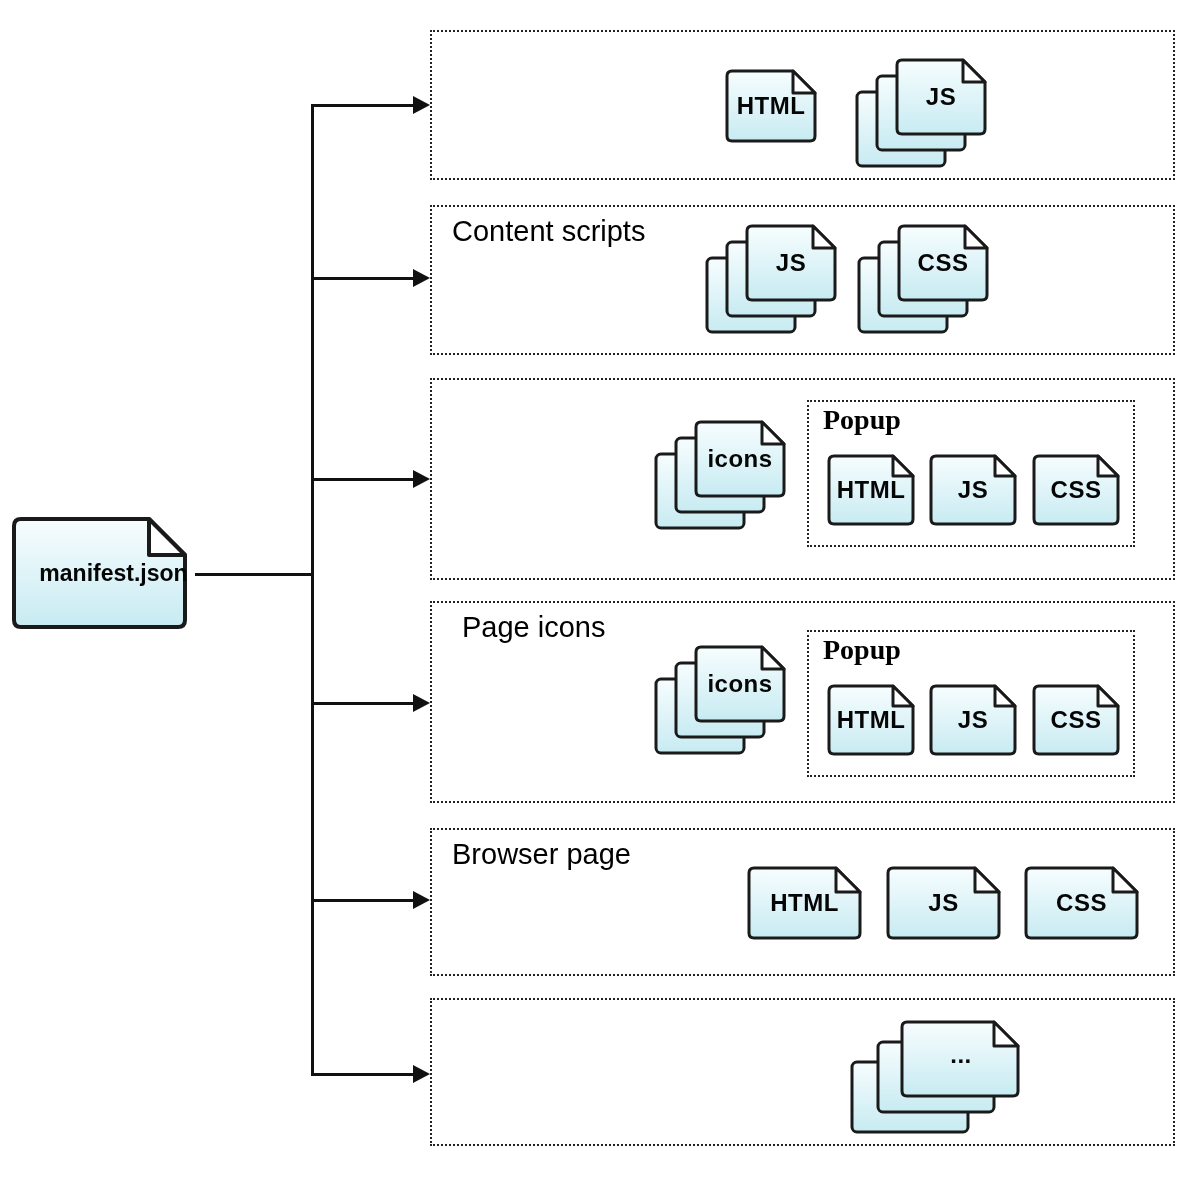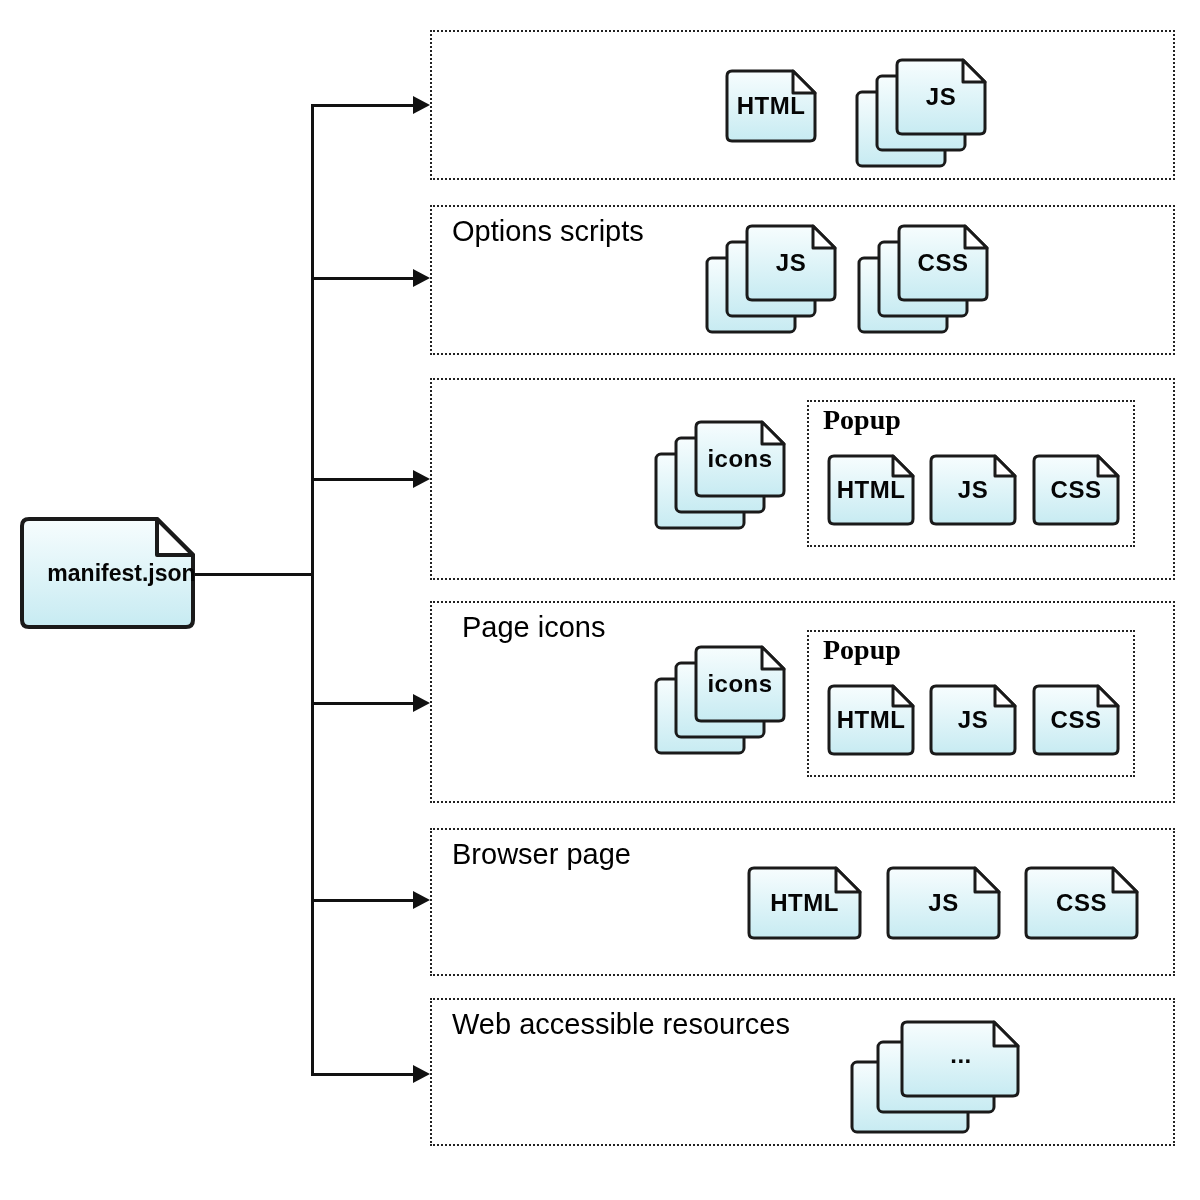--- a/index.html
+++ b/index.html
@@ -69,21 +69,21 @@
 
 <svg width="0" height="0" style="position:absolute" aria-hidden="true">
   <defs>
     <linearGradient id="dg" x1="0" y1="0" x2="0" y2="1">
       <stop offset="0" style="stop-color:var(--doc_fill_top)"></stop>
       <stop offset="1" style="stop-color:var(--doc_fill_bottom)"></stop>
     </linearGradient>
   </defs>
 </svg>
 
-<div class="doc" style="left:20px;top:517px;width:203px;height:112px;">
+<div class="doc" style="left:12px;top:517px;width:203px;height:112px;">
   <svg width="175" height="112" viewBox="0 0 175 112">
     <path class="page manifest-page" d="M9,2 H137 L173,38 V103 Q173,110 166,110 H9 Q2,110 2,103 V9 Q2,2 9,2 Z"></path>
     <path class="fold manifest-page" d="M137,2 V38 H173 Z"></path>
   </svg>
   <span class="manifest-label">manifest.json</span>
 </div>
 
 <div class="hline" style="left:195px;top:573px;width:118px;"></div>
 <div class="vline" style="left:311px;top:104px;height:972px;"></div>
 
@@ -120,21 +120,21 @@
       <rect class="back" x="2" y="34" width="88" height="74" rx="5"></rect>
       <rect class="back" x="22" y="18" width="88" height="74" rx="5"></rect>
       <path class="page" d="M47,2 H108 L130,24 V71 Q130,76 125,76 H47 Q42,76 42,71 V7 Q42,2 47,2 Z"></path>
       <path class="fold" d="M108,2 V24 H130 Z"></path>
     </svg>
     <span class="doc-label" style="left:42px;top:2px;width:88px;height:74px;">JS</span>
   </div>
 </div>
 
 <div class="section-box" style="top:205px;height:150px;">
-  <div class="section-title">Options scripts</div>
+  <div class="section-title">Content scripts</div>
 
   <div class="stack" style="left:273px;top:17px;width:132px;height:110px;">
     <svg width="132" height="110" viewBox="0 0 132 110">
       <rect class="back" x="2" y="34" width="88" height="74" rx="5"></rect>
       <rect class="back" x="22" y="18" width="88" height="74" rx="5"></rect>
       <path class="page" d="M47,2 H108 L130,24 V71 Q130,76 125,76 H47 Q42,76 42,71 V7 Q42,2 47,2 Z"></path>
       <path class="fold" d="M108,2 V24 H130 Z"></path>
     </svg>
     <span class="doc-label" style="left:42px;top:2px;width:88px;height:74px;">JS</span>
   </div>
@@ -249,21 +249,20 @@
   <div class="doc" style="left:592px;top:36px;width:115px;height:74px;">
     <svg width="115" height="74" viewBox="0 0 115 74">
       <path class="page" d="M7,2 H89 L113,26 V67 Q113,72 108,72 H7 Q2,72 2,67 V7 Q2,2 7,2 Z"></path>
       <path class="fold" d="M89,2 V26 H113 Z"></path>
     </svg>
     <span class="doc-label" style="left:0;top:0;width:115px;height:74px;">CSS</span>
   </div>
 </div>
 
 <div class="section-box" style="top:998px;height:148px;">
-  <div class="section-title">Web accessible resources</div>
 
   <div class="stack" style="left:418px;top:20px;width:172px;height:116px;">
     <svg width="172" height="116" viewBox="0 0 172 116">
       <rect class="back" x="2" y="42" width="116" height="70" rx="5"></rect>
       <rect class="back" x="28" y="22" width="116" height="70" rx="5"></rect>
       <path class="page" d="M57,2 H144 L168,26 V71 Q168,76 163,76 H57 Q52,76 52,71 V7 Q52,2 57,2 Z"></path>
       <path class="fold" d="M144,2 V26 H168 Z"></path>
     </svg>
     <span class="doc-label" style="left:52px;top:0px;width:118px;height:70px;">...</span>
   </div>

